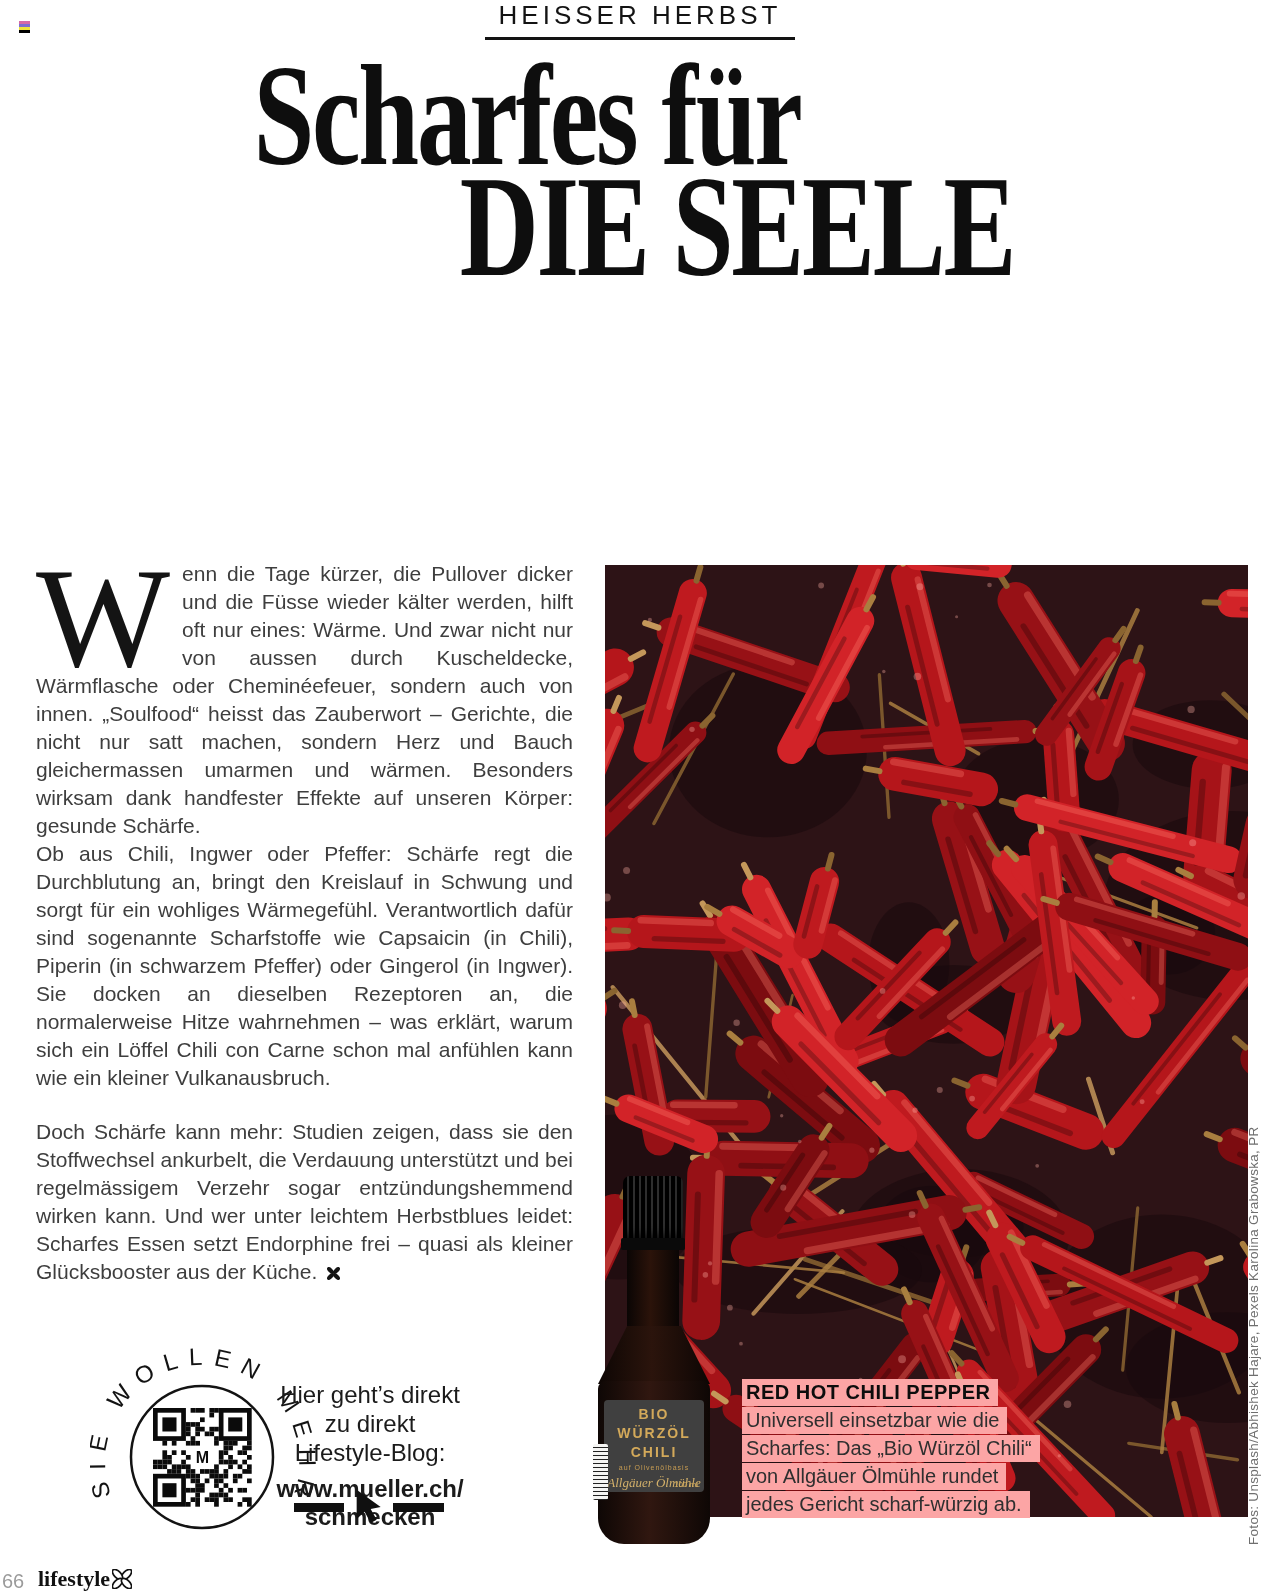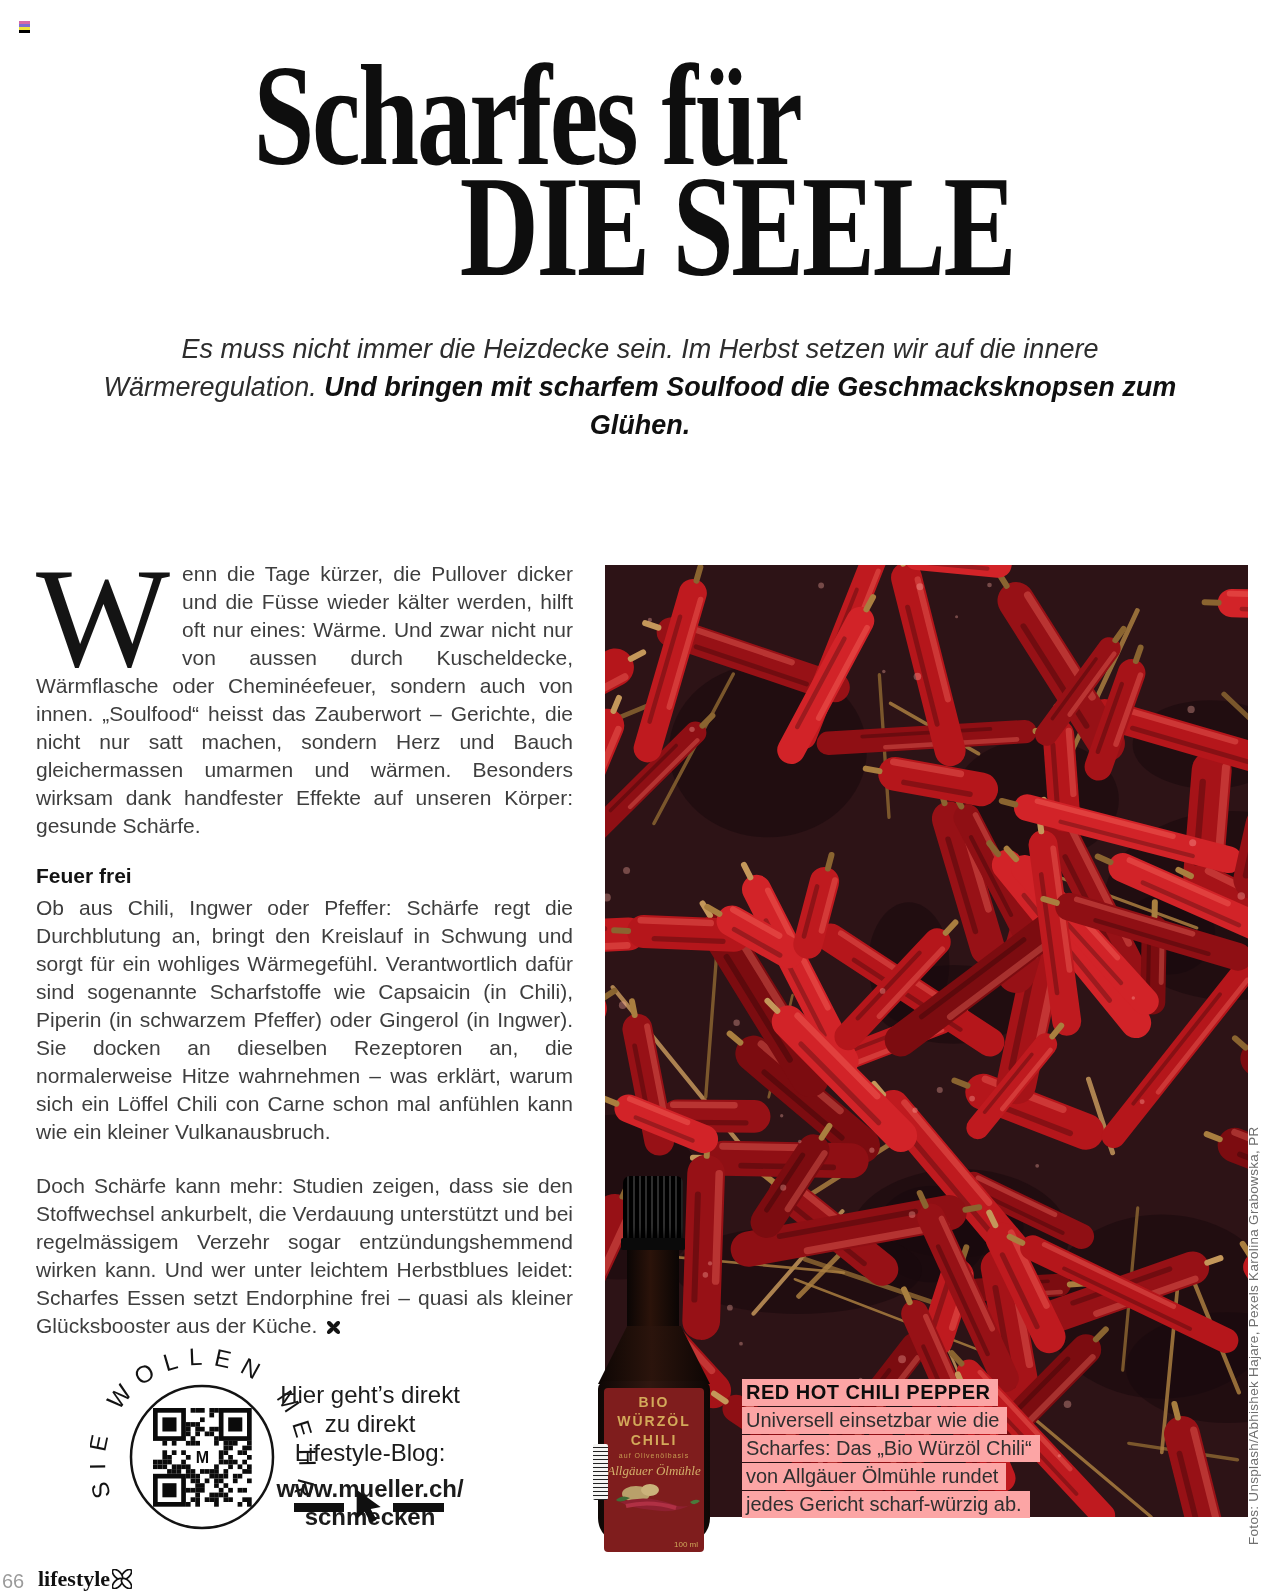--- a/index.html
+++ b/index.html
@@ -44,21 +44,21 @@
   #bottle .cap{position:absolute;left:27px;top:0;width:60px;height:64px;border-radius:7px 7px 3px 3px;
      background:repeating-linear-gradient(90deg,#000 0 4px,#2e2e2e 4px 6px);box-shadow:inset 0 -6px 8px rgba(0,0,0,.7);}
   #bottle .capring{position:absolute;left:25px;top:62px;width:64px;height:12px;background:#0a0a0a;border-radius:2px;}
   #bottle .neck{position:absolute;left:31px;top:74px;width:52px;height:80px;
      background:linear-gradient(90deg,#0a0504,#2b130a 45%,#0a0504);}
   #bottle .shoulder{position:absolute;left:2px;top:150px;width:112px;height:58px;
      background:linear-gradient(90deg,#0d0604,#2b140c 48%,#0d0604);
      clip-path:polygon(26% 0,74% 0,100% 100%,0 100%);}
   #bottle .body{position:absolute;left:2px;top:205px;width:112px;height:163px;
      background:linear-gradient(90deg,#0e0705,#301710 46%,#0e0705);border-radius:8px 8px 26px 26px;}
-  #bottle .label{position:absolute;left:8px;top:212px;width:100px;height:164px;background:#7f1d1d;
+  #bottle .label{position:absolute;left:8px;top:224px;width:100px;height:92px;background:#404040;
      border-radius:4px;text-align:center;overflow:hidden;}
   #bottle .lab-main{font-weight:700;font-size:14px;line-height:19px;letter-spacing:2px;color:#d3a95a;margin-top:5px;}
   #bottle .lab-sub{font-size:7px;letter-spacing:1px;color:#c79c52;margin-top:2px;}
   #bottle .lab-brand{font-family:"Liberation Serif",serif;font-style:italic;font-size:13px;color:#d3b06a;margin-top:4px;}
   #bottle .lab-vol{position:absolute;right:6px;bottom:3px;font-size:8px;color:#cfa85a;}
   #bottle .barcode{position:absolute;left:-3px;top:268px;width:15px;height:56px;background:#f5f5f3;
      background-image:repeating-linear-gradient(0deg,#222 0 1px,transparent 1px 4px);border-radius:2px;}
   
   #qrblock{position:absolute;left:90px;top:1340px;}
   
@@ -83,29 +83,30 @@
 
 <div id="page">
 
   <div id="colorbar">
     <div style="background: rgb(214, 106, 166);"></div>
     <div style="background: rgb(123, 111, 208);"></div>
     <div style="background: rgb(239, 228, 58);"></div>
     <div style="background: rgb(0, 0, 0);"></div>
   </div>
 
+  <div class="kicker-wrap">
+    <span class="kicker">HEISSER HERBST</span>
+  </div>
 
   <div id="title1" class="title-line">Scharfes für</div>
   <div id="title2" class="title-line">DIE SEELE</div>
 
-  <div id="intro"><span>Es muss nicht immer die Heizdecke sein. Im Herbst setzen wir auf die innere Wärmeregulation. </span><span class="b">Und bringen mit scharfem Soulfood die Geschmacksknopsen zum Glühen.</span></div>
 
   <div id="article">
     <p class="para"><span class="dropcap">W</span><span>enn die Tage kürzer, die Pullover dicker und die Füsse wieder kälter werden, hilft oft nur eines: Wärme. Und zwar nicht nur von aussen durch Kuscheldecke, Wärmflasche oder Cheminéefeuer, sondern auch von innen. „Soulfood“ heisst das Zauberwort – Gerichte, die nicht nur satt machen, sondern Herz und Bauch gleichermassen umarmen und wärmen. Besonders wirksam dank handfester Effekte auf unseren Körper: gesunde Schärfe.</span></p>
-    <p class="subhead">Feuer frei</p>
     <p class="para">Ob aus Chili, Ingwer oder Pfeffer: Schärfe regt die Durchblutung an, bringt den Kreislauf in Schwung und sorgt für ein wohliges Wärmegefühl. Verantwortlich dafür sind sogenannte Scharfstoffe wie Capsaicin (in Chili), Piperin (in schwarzem Pfeffer) oder Gingerol (in Ingwer). Sie docken an dieselben Rezeptoren an, die normalerweise Hitze wahrnehmen – was erklärt, warum sich ein Löffel Chili con Carne schon mal anfühlen kann wie ein kleiner Vulkanausbruch.</p>
     <p class="para para3"><span>Doch Schärfe kann mehr: Studien zeigen, dass sie den Stoffwechsel ankurbelt, die Verdauung unterstützt und bei regelmässigem Verzehr sogar entzündungshemmend wirken kann. Und wer unter leichtem Herbstblues leidet: Scharfes Essen setzt Endorphine frei – quasi als kleiner Glücksbooster aus der Küche.</span><svg class="endmark" width="13" height="13" viewBox="-10 -10 20 20">
         <g fill="#141414">
           <ellipse rx="6.6" ry="3.4" cx="4.6" cy="-4.6" transform="rotate(-45 4.6 -4.6)"></ellipse>
           <ellipse rx="6.6" ry="3.4" cx="-4.6" cy="-4.6" transform="rotate(45 -4.6 -4.6)"></ellipse>
           <ellipse rx="6.6" ry="3.4" cx="-4.6" cy="4.6" transform="rotate(-45 -4.6 4.6)"></ellipse>
           <ellipse rx="6.6" ry="3.4" cx="4.6" cy="4.6" transform="rotate(45 4.6 4.6)"></ellipse>
         </g>
         </svg></p>
   </div>

